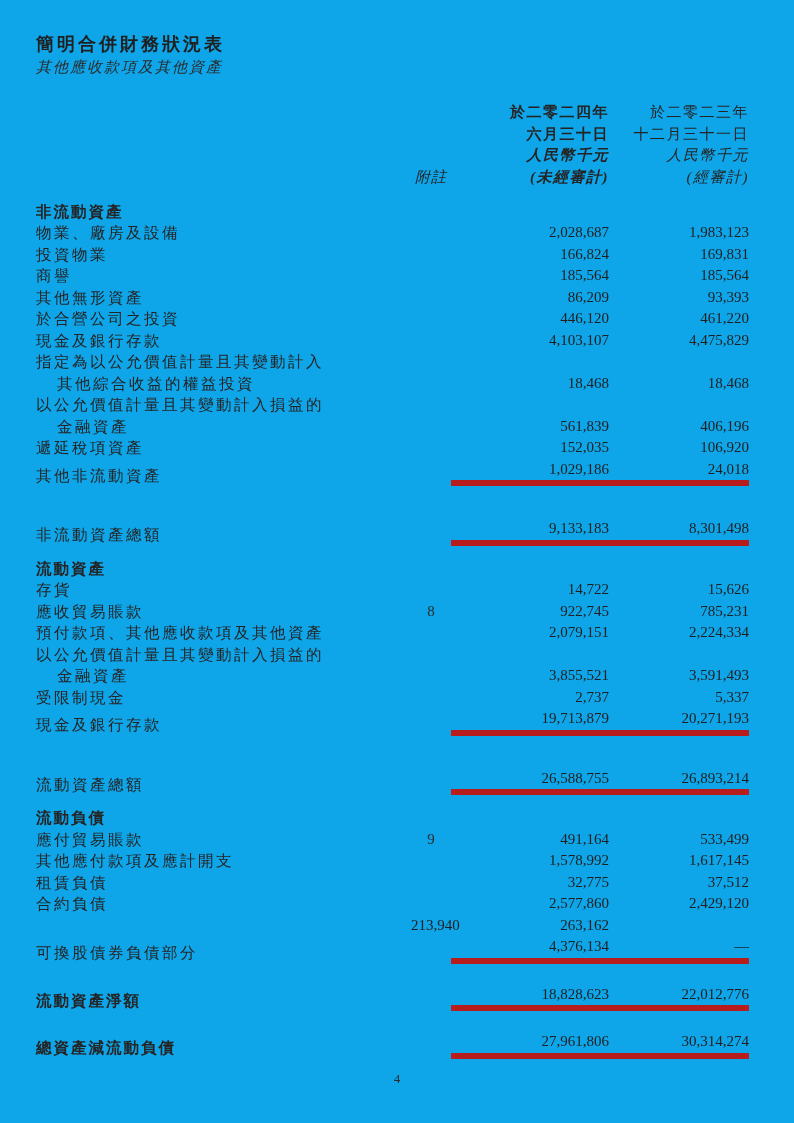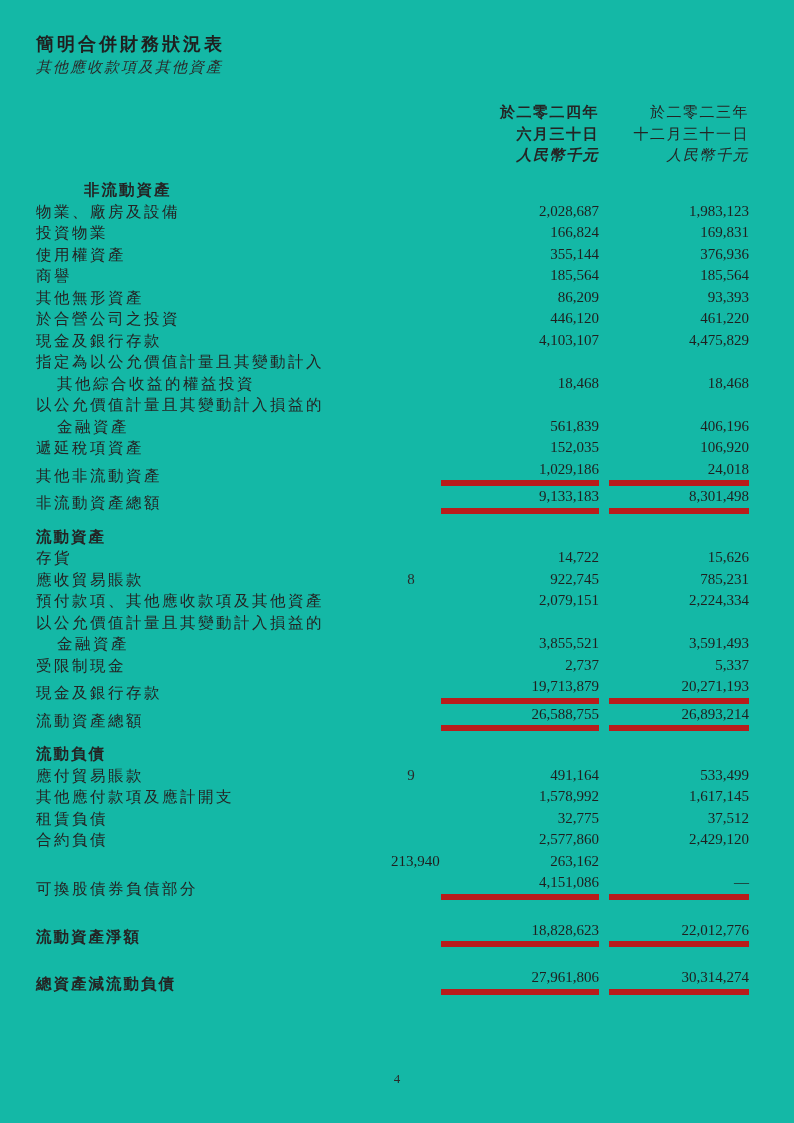--- a/index.html
+++ b/index.html
@@ -1,21 +1,21 @@
 <!DOCTYPE html>
 <html><head>
 <meta charset="utf-8">
 <style>
   * { margin: 0; padding: 0; box-sizing: border-box; }
   html, body { background: #ffffff; }
   .page {
     position: relative;
     width: 794px;
     height: 1123px;
-    background: #14b8a6;
+    background: #0ea5e9;
     color: #242424;
     padding: 33px 45px 0 36px;
     overflow: hidden;
     font-family: "Liberation Serif", "DejaVu Serif", serif;
   }
   
   .doc-title {
     font-size: 18px;
     font-weight: bold;
     letter-spacing: 3px;
@@ -27,21 +27,21 @@
     font-style: italic;
     letter-spacing: 2px;
     line-height: 21px;
     margin-top: 1px;
     color: #2a2a2a;
   }
   
   .grid-row {
     display: grid;
     grid-template-columns: 1fr 40px 158px 140px;
-    column-gap: 10px;
+    column-gap: 0;
     align-items: end;
   }
   
   .col-headers { margin-top: 24px; }
   .col-headers .grid-row { line-height: 21.7px; }
   .hcell { text-align: right; font-size: 15px; letter-spacing: 1.5px; white-space: nowrap; }
   .hcell.c24 { font-weight: bold; }
   .hcell.ital { font-style: italic; }
   .hnote { text-align: center; font-style: italic; font-size: 15px; letter-spacing: 1px; }
   
@@ -63,22 +63,22 @@
   }
   .cell.val {
     text-align: right;
     font-size: 15px;
     white-space: nowrap;
     color: #1f1f1f;
   }
   .cell.val.v24 { font-weight: normal; }
   .row.underline .cell.val { border-bottom: 6px solid #b91c1c; }
   .row.section { margin-top: 12px; }
-  .rows .row.section:first-child { margin-top: 0; margin-left: 48px; }
-  .row.total { margin-top: 0; }
+  .rows .row.section:first-child { margin-top: 0; }
+  .row.total { margin-top: 32px; }
   .row.bold-label { margin-top: 20px; }
   
   .page-number {
     position: absolute;
     left: 0; right: 0;
     bottom: 36px;
     text-align: center;
     font-size: 13px;
     color: #2a2a2a;
   }
@@ -103,46 +103,46 @@
       <span class="hnote"></span>
       <span class="hcell c24">六月三十日</span>
       <span class="hcell">十二月三十一日</span>
     </div>
     <div class="grid-row">
       <span class="hcell"></span>
       <span class="hnote"></span>
       <span class="hcell c24 ital">人民幣千元</span>
       <span class="hcell ital">人民幣千元</span>
     </div>
+    <div class="grid-row">
+      <span class="hcell"></span>
+      <span class="hnote">附註</span>
+      <span class="hcell c24 ital">(未經審計)</span>
+      <span class="hcell ital">(經審計)</span>
+    </div>
   </div>
 
   <div class="rows">
       <div class="row grid-row section">
     <span class="cell label">非流動資產</span>
     <span class="cell note"></span>
     <span class="cell val v24"></span>
     <span class="cell val v23"></span>
   </div>
       <div class="row grid-row item">
     <span class="cell label">物業、廠房及設備</span>
     <span class="cell note"></span>
     <span class="cell val v24">2,028,687</span>
     <span class="cell val v23">1,983,123</span>
   </div>
       <div class="row grid-row item">
     <span class="cell label">投資物業</span>
     <span class="cell note"></span>
     <span class="cell val v24">166,824</span>
     <span class="cell val v23">169,831</span>
-  </div>
-      <div class="row grid-row item">
-    <span class="cell label">使用權資產</span>
-    <span class="cell note"></span>
-    <span class="cell val v24">355,144</span>
-    <span class="cell val v23">376,936</span>
   </div>
       <div class="row grid-row item">
     <span class="cell label">商譽</span>
     <span class="cell note"></span>
     <span class="cell val v24">185,564</span>
     <span class="cell val v23">185,564</span>
   </div>
       <div class="row grid-row item">
     <span class="cell label">其他無形資產</span>
     <span class="cell note"></span>
@@ -288,21 +288,21 @@
     <span class="cell val v23">2,429,120</span>
   </div>
       <div class="row grid-row item">
     <span class="cell note"></span>
     <span class="cell val v24">213,940</span>
     <span class="cell val v23">263,162</span>
   </div>
       <div class="row grid-row item underline">
     <span class="cell label">可換股債券負債部分</span>
     <span class="cell note"></span>
-    <span class="cell val v24">4,151,086</span>
+    <span class="cell val v24">4,376,134</span>
     <span class="cell val v23">—</span>
   </div>
       <div class="row grid-row total underline bold-label">
     <span class="cell label">流動資產淨額</span>
     <span class="cell note"></span>
     <span class="cell val v24">18,828,623</span>
     <span class="cell val v23">22,012,776</span>
   </div>
       <div class="row grid-row total underline bold-label">
     <span class="cell label">總資產減流動負債</span>

